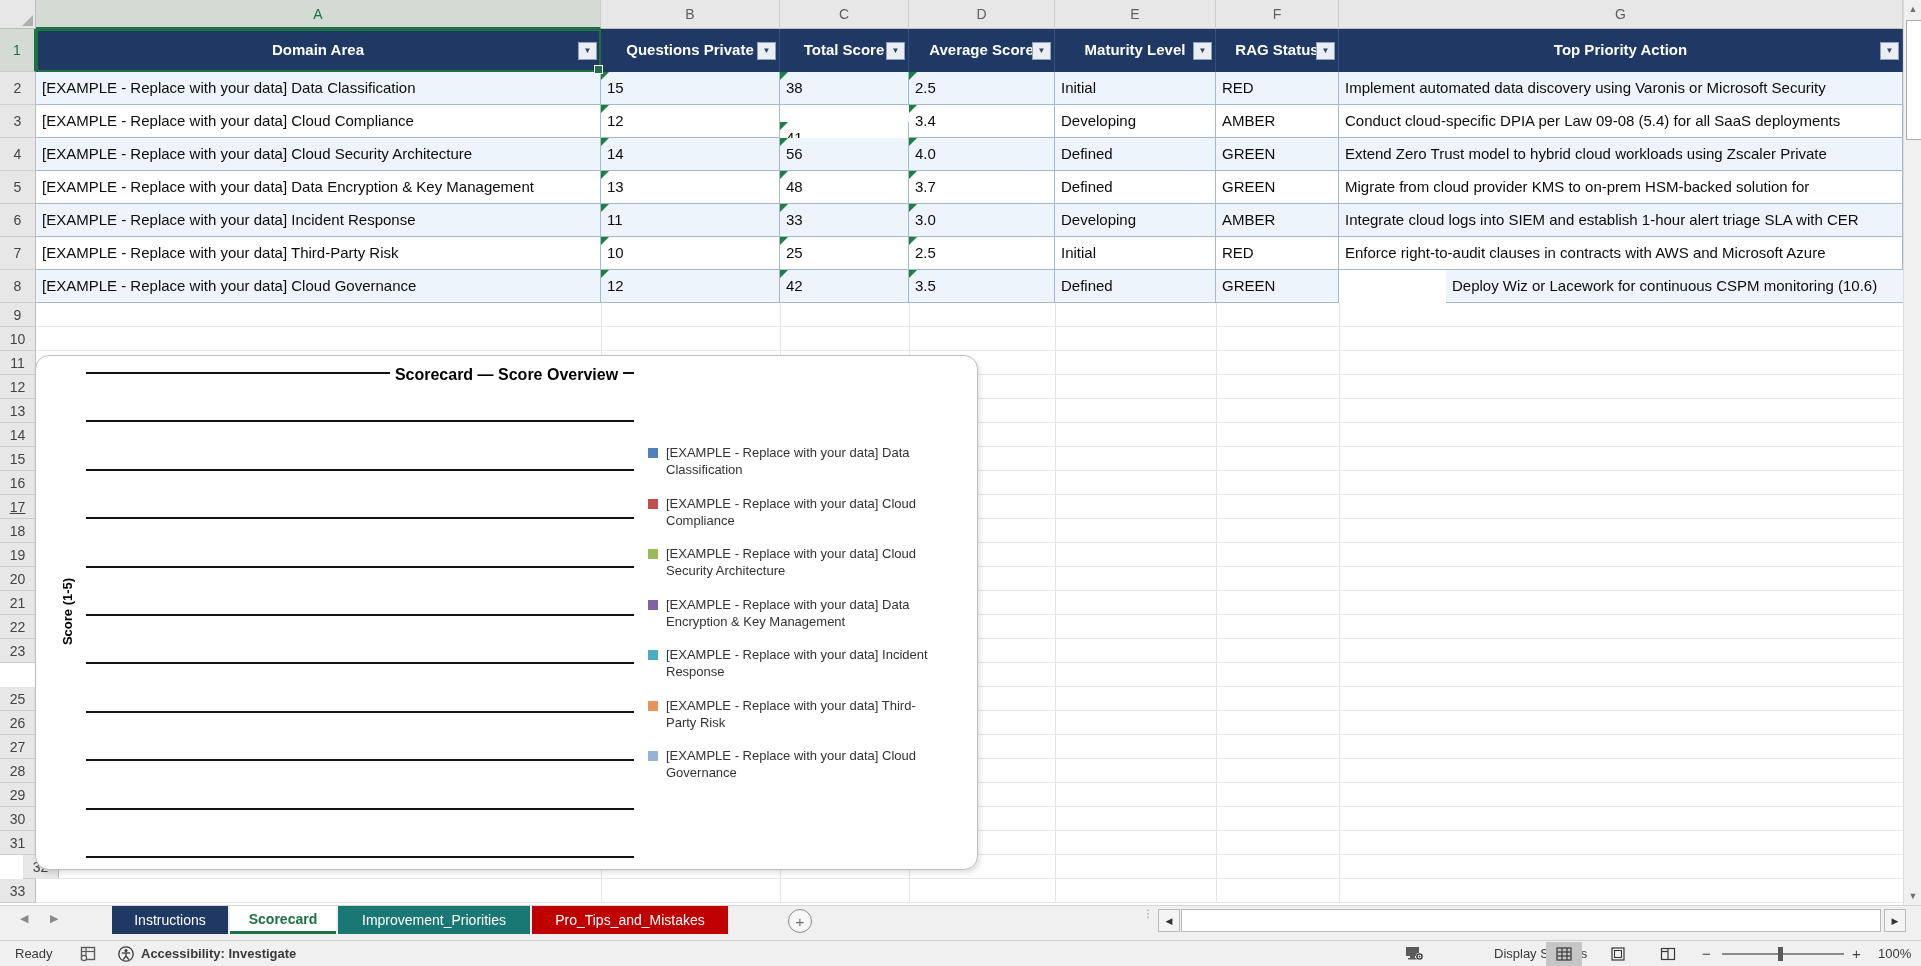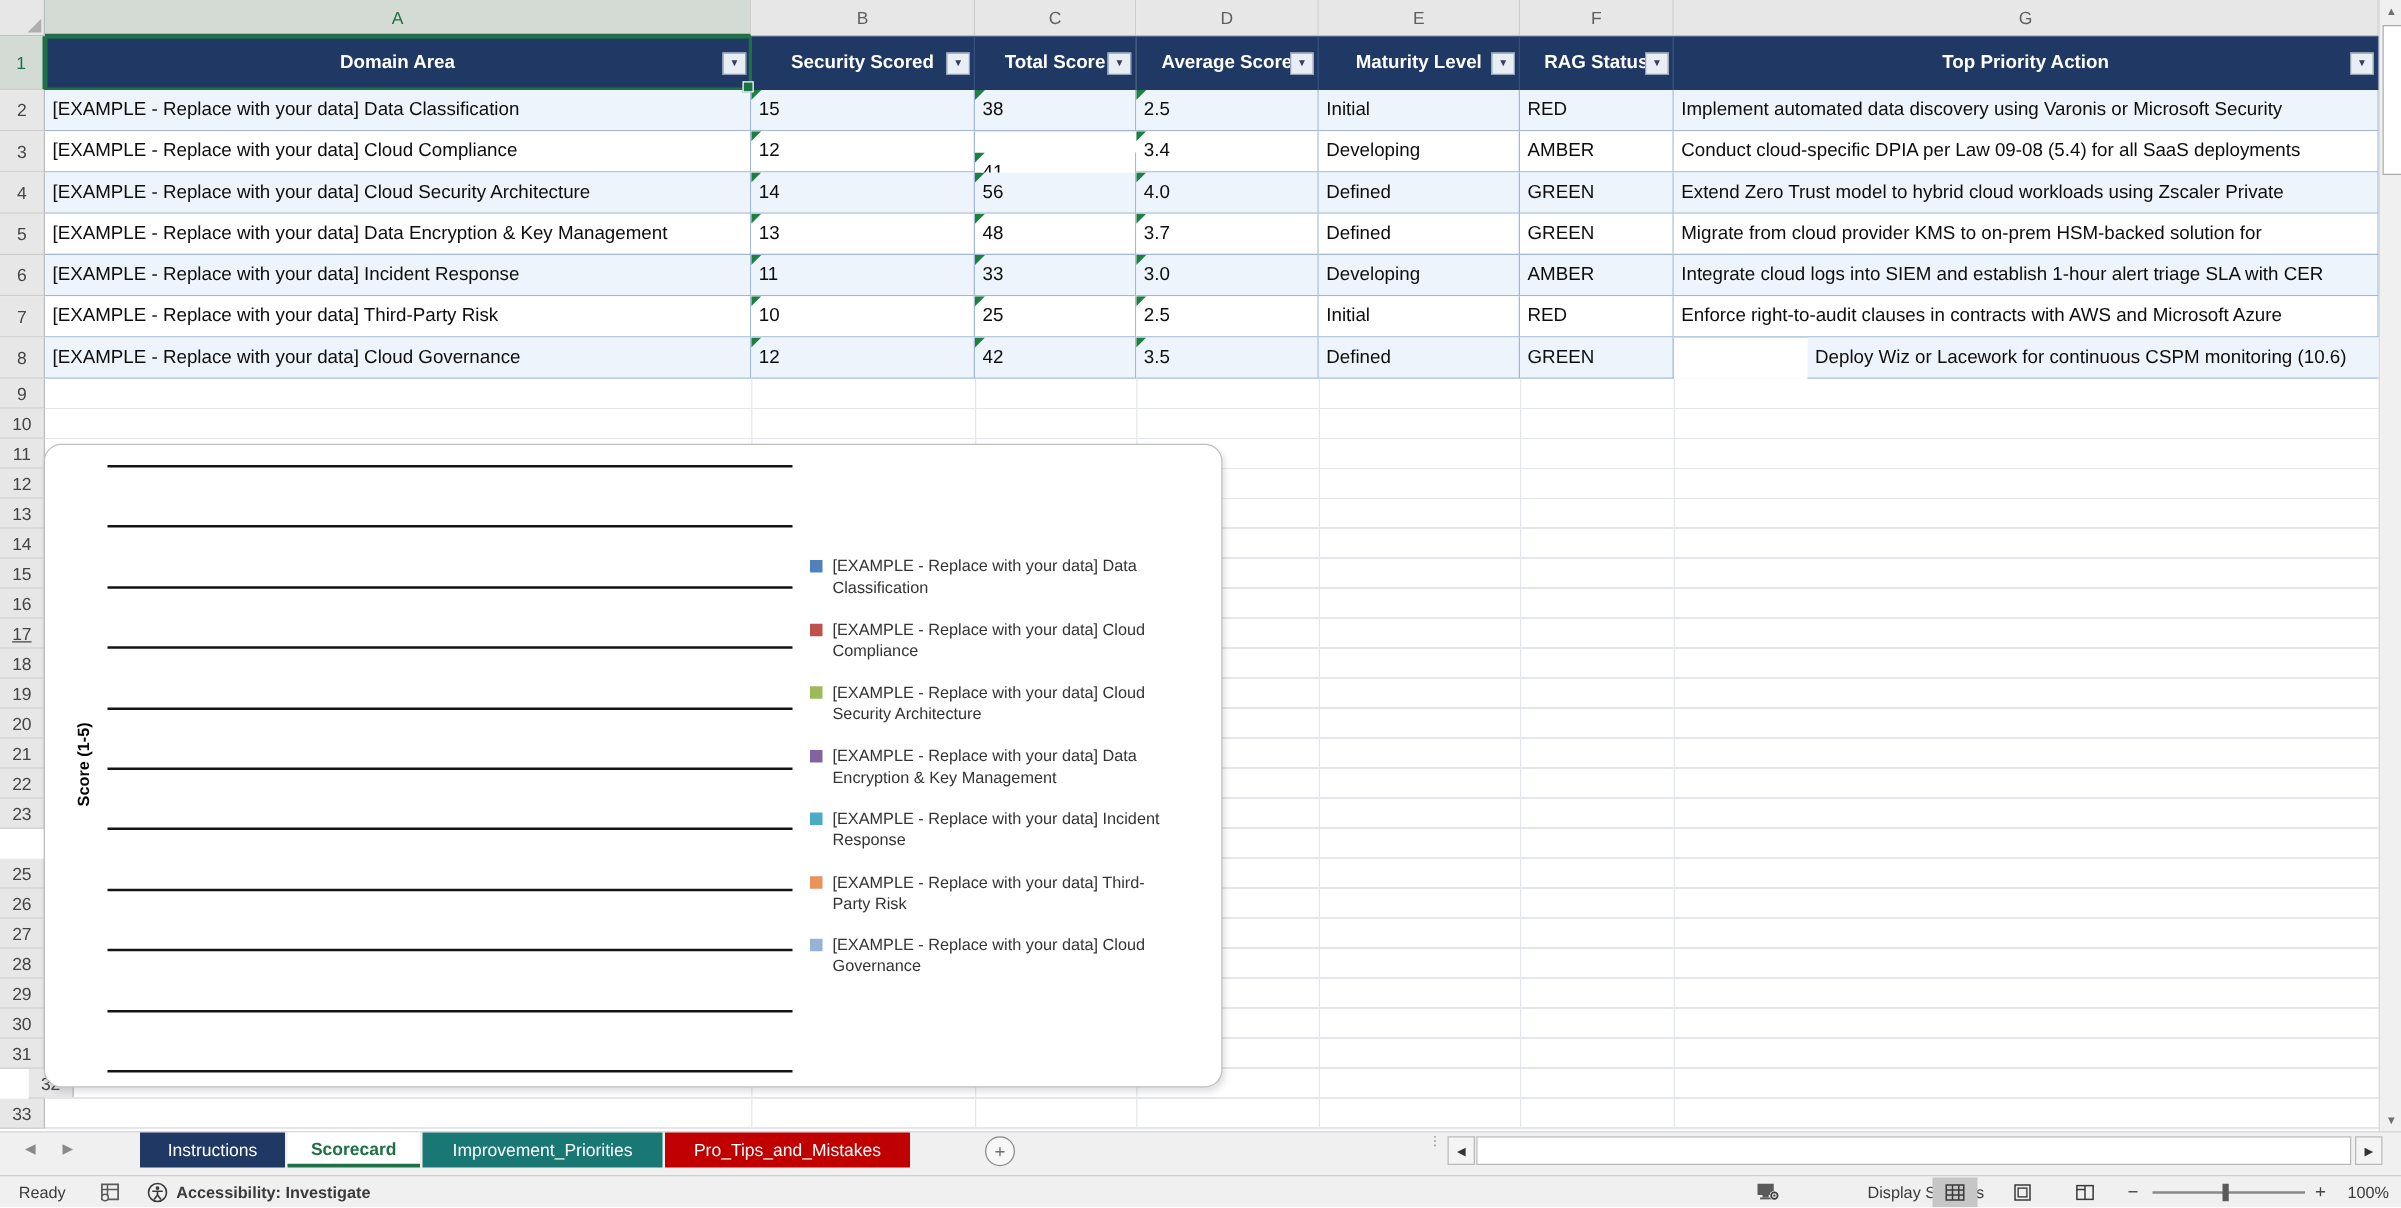--- a/index.html
+++ b/index.html
@@ -149,21 +149,21 @@
       <div class="rowhdr abs" style="top: 807px; height: 24px; position: absolute; box-sizing: border-box;">30</div>
       <div class="rowhdr abs" style="top: 831px; height: 24px; position: absolute; box-sizing: border-box;">31</div>
       <div class="rowhdr abs" style="top: 855px; height: 24px; position: absolute; box-sizing: border-box; margin-left: 23px;">32</div>
       <div class="rowhdr abs" style="top: 879px; height: 24px; position: absolute; box-sizing: border-box;">33</div>
     </div>
 
   <div id="cells">
       <div class="hcell abs" style="left: 36px; width: 565px; position: absolute; box-sizing: border-box;"><span>Domain Area</span><div class="filterbtn" style="position: absolute; box-sizing: border-box;">
           <span>▼</span>
         </div></div>
-      <div class="hcell abs" style="left: 601px; width: 179px; position: absolute; box-sizing: border-box;"><span>Security Scored</span><div class="filterbtn" style="position: absolute; box-sizing: border-box;">
+      <div class="hcell abs" style="left: 601px; width: 179px; position: absolute; box-sizing: border-box;"><span>Questions Private</span><div class="filterbtn" style="position: absolute; box-sizing: border-box;">
           <span>▼</span>
         </div></div>
       <div class="hcell abs" style="left: 780px; width: 129px; position: absolute; box-sizing: border-box;"><span>Total Score</span><div class="filterbtn" style="position: absolute; box-sizing: border-box;">
           <span>▼</span>
         </div></div>
       <div class="hcell abs" style="left: 909px; width: 146px; position: absolute; box-sizing: border-box;"><span>Average Score</span><div class="filterbtn" style="position: absolute; box-sizing: border-box;">
           <span>▼</span>
         </div></div>
       <div class="hcell abs" style="left: 1055px; width: 161px; position: absolute; box-sizing: border-box;"><span>Maturity Level</span><div class="filterbtn" style="position: absolute; box-sizing: border-box;">
           <span>▼</span>
@@ -279,20 +279,23 @@
         </div>
         <div class="leg-item" style="top: 340.5px; position: absolute; box-sizing: border-box;">
           <div class="leg-marker" style="background: rgb(232, 147, 90);"></div>
           <div class="leg-text">[EXAMPLE - Replace with your data] Third-Party Risk</div>
         </div>
         <div class="leg-item" style="top: 391px; position: absolute; box-sizing: border-box;">
           <div class="leg-marker" style="background: rgb(149, 179, 215);"></div>
           <div class="leg-text">[EXAMPLE - Replace with your data] Cloud Governance</div>
         </div>
       </div>
+  <div id="chart-title-wrap">
+      <span id="chart-title">Scorecard — Score Overview</span>
+    </div>
     </div>
 
   <div class="abs" id="vscroll">
     <div class="sbtn" style="top:0;">▲</div>
     <div id="vthumb"></div>
     <div class="sbtn" style="top:887px;">▼</div>
   </div>
 
   <div class="abs" id="tabbar">
     <div class="navarrow" style="left:20px;">◀</div>

